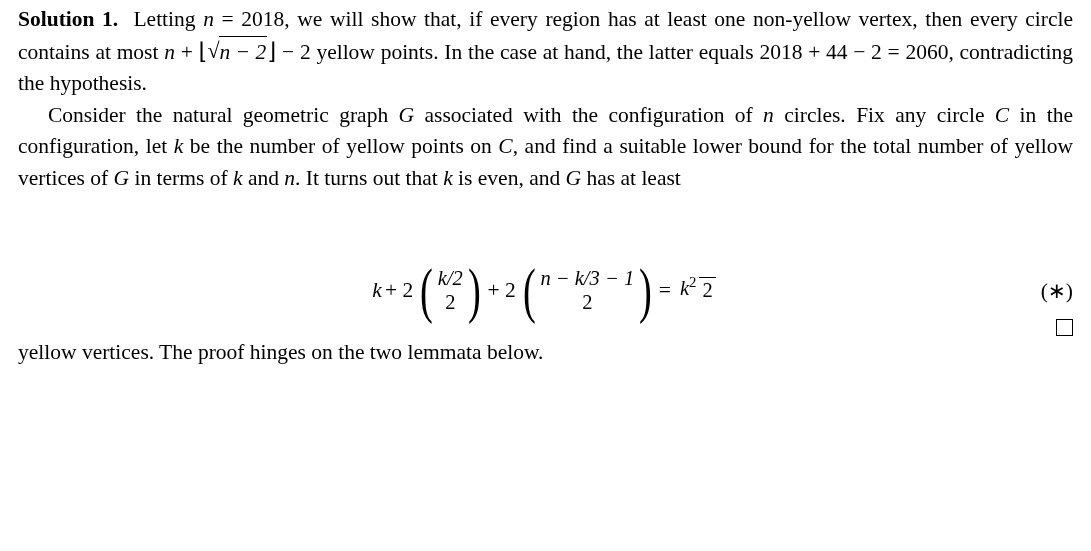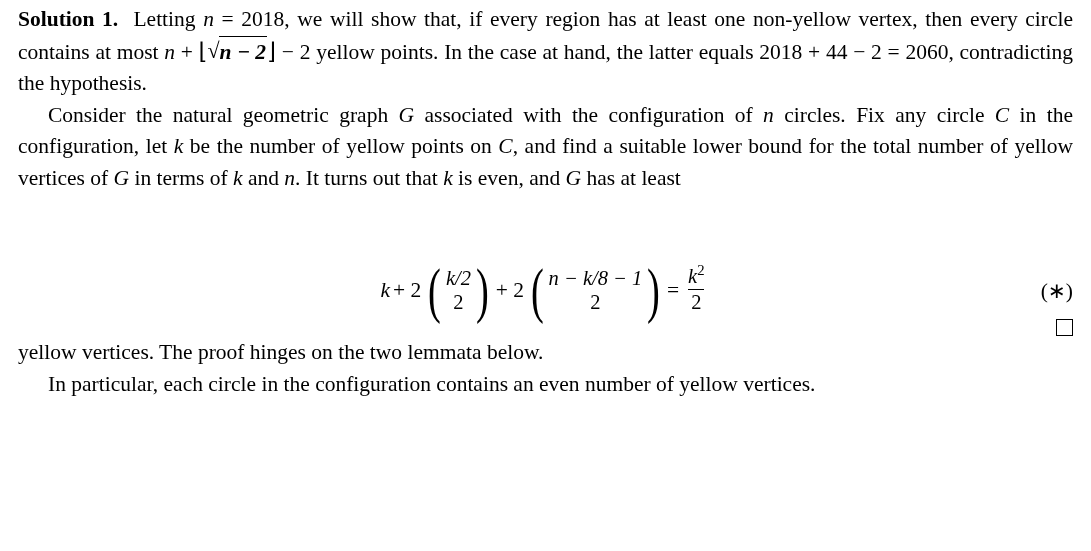--- a/index.html
+++ b/index.html
@@ -53,21 +53,20 @@
     font-style: normal;
   }
   .op {
     padding: 0 3px;
   }
   
   .sqrt {
     display: inline-block;
     position: relative;
     padding-left: 11px;
-    font-weight: bold;
   }
   .sqrt::before {
     content: "\221A";
     position: absolute;
     left: 0;
     top: -1px;
     font-size: 22px;
   }
   .sqrt > .rad {
     display: inline-block;
@@ -121,21 +120,21 @@
     flex-direction: column;
     align-items: center;
     line-height: 1.18;
     font-size: 20.5px;
     padding: 0 1px;
     text-align: center;
   }
   
   .frac {
     display: inline-flex;
-    flex-direction: column;
+    flex-direction: row;
     align-items: center;
     vertical-align: middle;
     line-height: 1.12;
     font-size: 20.5px;
     margin: 0 3px;
     position: relative;
     top: -1px;
   }
   .frac > .num {
     padding: 0 3px 1px 3px;
@@ -192,21 +191,21 @@
         <span class="binom-stack">
           <span class="mi">k/2</span>
           <span class="mn">2</span>
         </span>
         <span class="paren">)</span>
       </span>
       <span class="op mn">+ 2</span>
       <span class="binom">
         <span class="paren">(</span>
         <span class="binom-stack">
-          <span class="mi">n − k/8 − 1</span>
+          <span class="mi">n − k/3 − 1</span>
           <span class="mn">2</span>
         </span>
         <span class="paren">)</span>
       </span>
       <span class="op mn">=</span>
       <span class="frac">
         <span class="num"><span class="mi">k</span><span class="sup mn">2</span></span>
         <span class="den mn">2</span>
       </span>
     </div>
@@ -216,17 +215,16 @@
   <div class="body-text" style="top:337px;">
 
     <p class="para">yellow vertices. The proof hinges on the two lemmata below.</p>
 
 
 
     <div class="qed-line" style="height:0;">
       <span class="qed-pos" style="bottom:24px;"><span class="qedbox"></span></span>
     </div>
 
-    <p class="para indent">In particular, each circle in the configuration contains an even number of yellow vertices.</p>
 
   </div>
 
 </div>
 
 </body></html>

